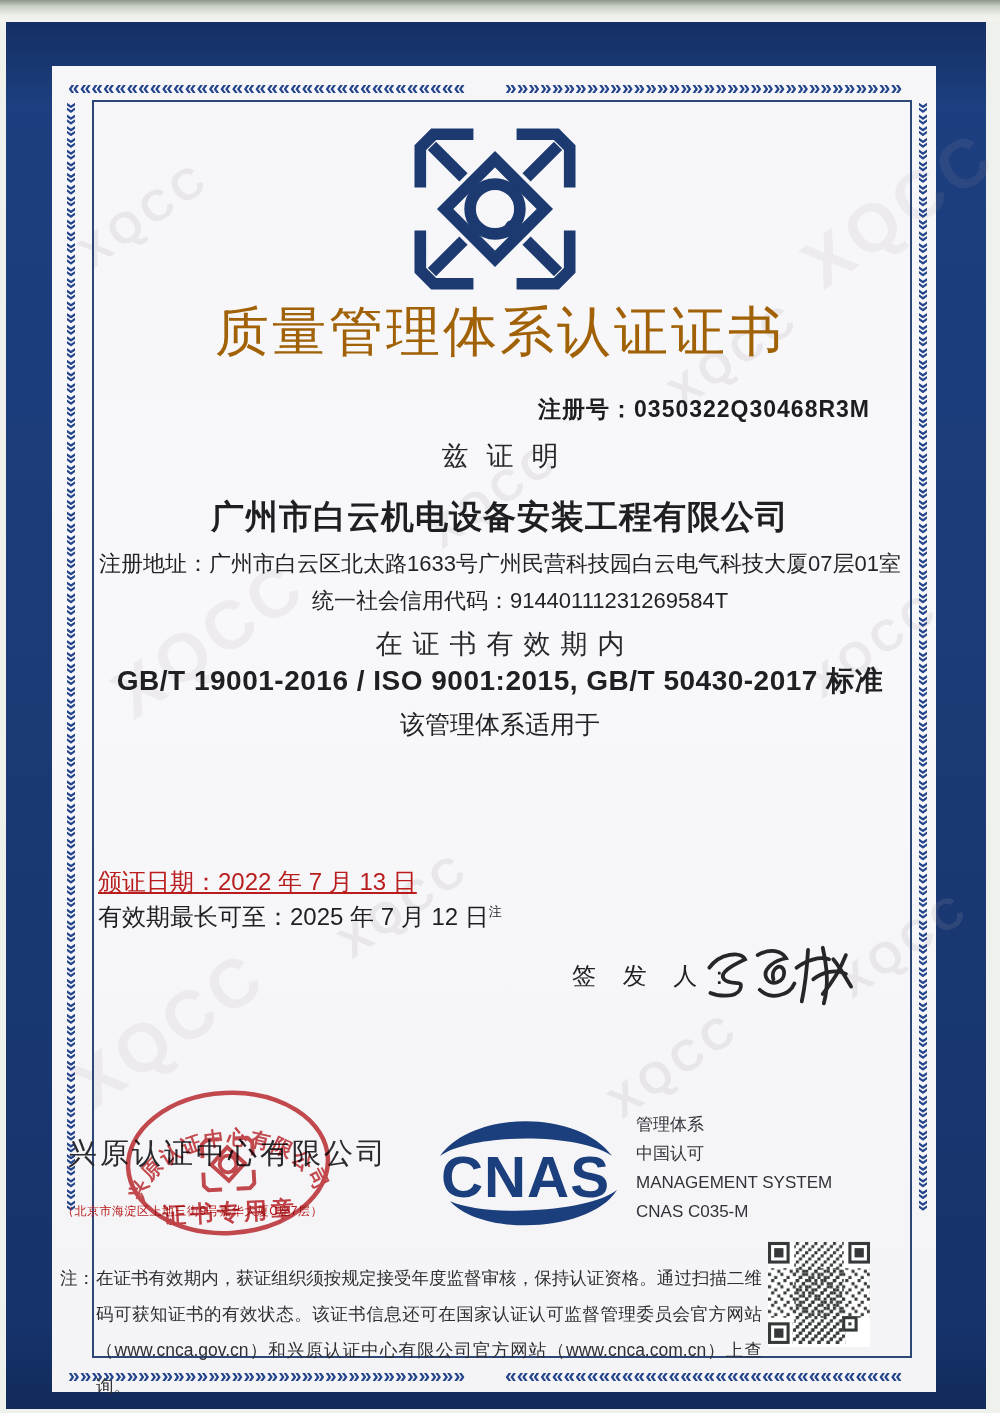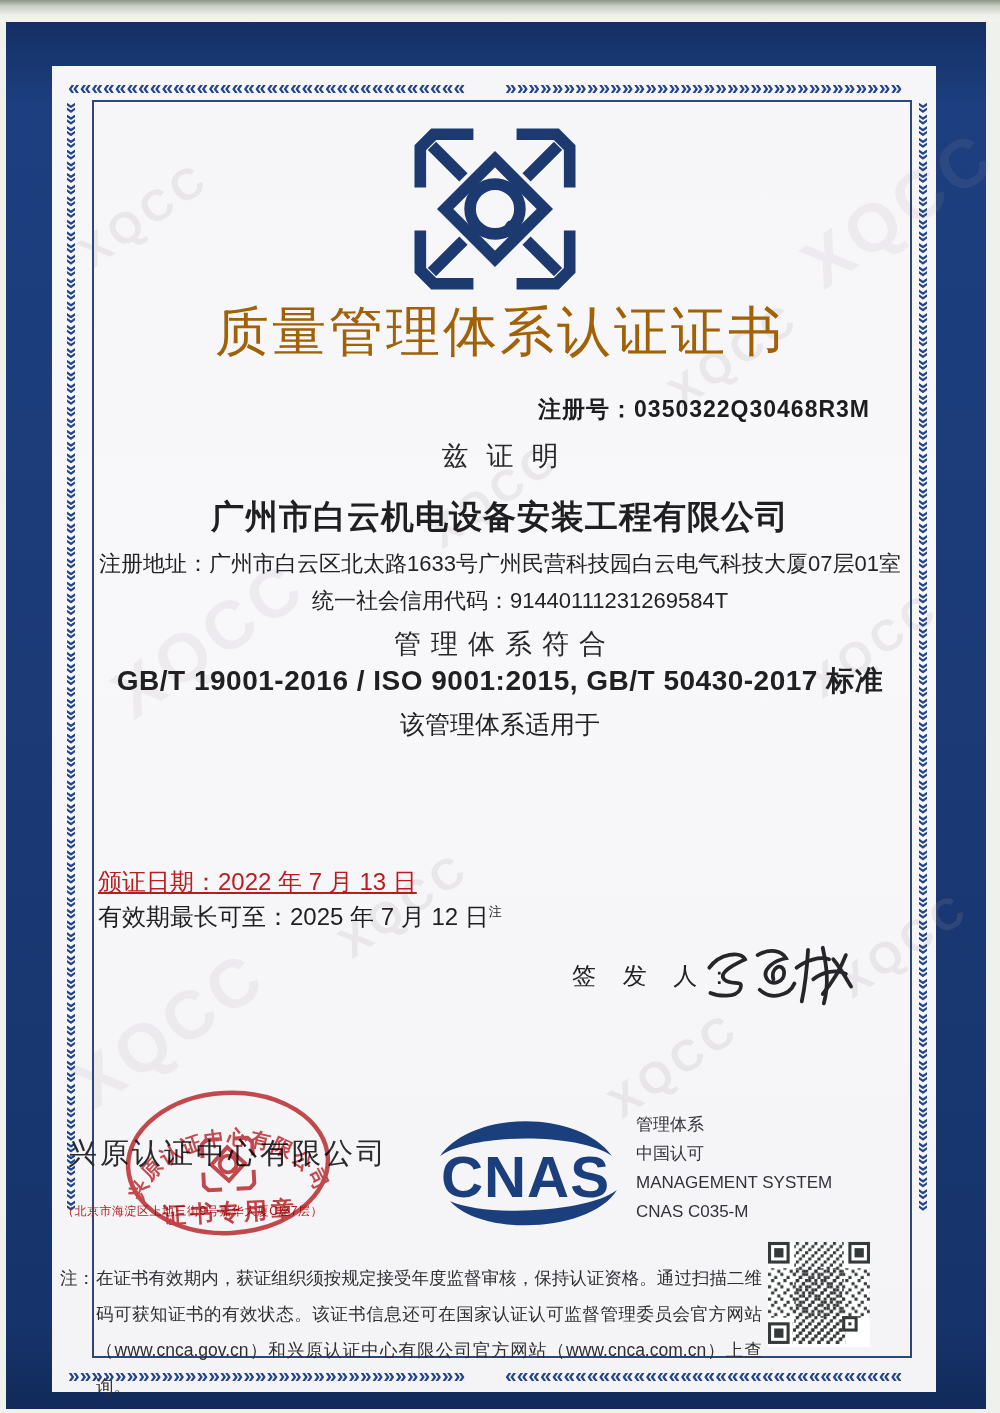--- a/index.html
+++ b/index.html
@@ -103,21 +103,21 @@
   </svg>
 
   <div class="abs ctr title">质量管理体系认证证书</div>
   <div class="abs regline">
     <span>注册号：</span><span>0350322Q30468R3M</span>
   </div>
   <div class="abs ctr certify">兹证明</div>
   <div class="abs ctr company">广州市白云机电设备安装工程有限公司</div>
   <div class="abs ctr regaddr">注册地址：广州市白云区北太路1633号广州民营科技园白云电气科技大厦07层01室</div>
   <div class="abs ctr credit">统一社会信用代码：91440111231269584T</div>
-  <div class="abs ctr compliance">管理体系符合</div>
+  <div class="abs ctr compliance">在证书有效期内</div>
   <div class="abs ctr standards">GB/T 19001-2016 / ISO 9001:2015, GB/T 50430-2017 标准</div>
   <div class="abs ctr scopehead">该管理体系适用于</div>
   <div class="abs issuedate">颁证日期：2022 年 7 月 13 日</div>
   <div class="abs validdate">
     <span>有效期最长可至：2025 年 7 月 12 日</span><sup>注</sup>
   </div>
   <div class="abs signer">签 发 人：</div>
 
   <svg class="abs signature" width="180" height="84" viewBox="0 0 170 80" aria-label="signature">
     <g stroke="#26262a" stroke-width="3.6" fill="none" stroke-linecap="round">

